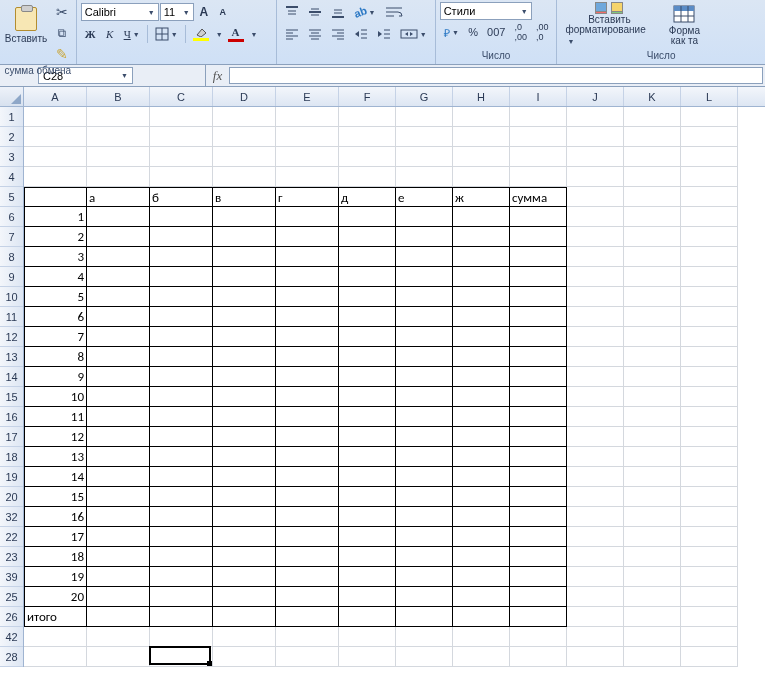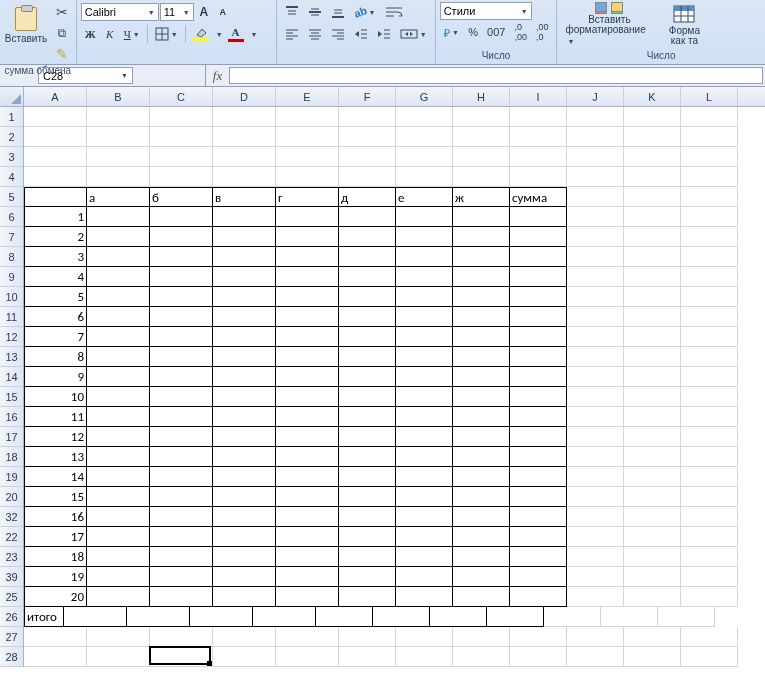--- a/index.html
+++ b/index.html
@@ -498,21 +498,21 @@
         <div class="rowhead">17</div>
         <div class="rowhead">18</div>
         <div class="rowhead">19</div>
         <div class="rowhead">20</div>
         <div class="rowhead">32</div>
         <div class="rowhead">22</div>
         <div class="rowhead">23</div>
         <div class="rowhead">39</div>
         <div class="rowhead">25</div>
         <div class="rowhead">26</div>
-        <div class="rowhead">27</div>
+        <div class="rowhead">42</div>
         <div class="rowhead">28</div>
       </div>
     <div class="cells" id="cells">
       <div class="cursor" id="cursor" style="left: 125px; top: 539px; width: 62px; height: 19px;"></div>
     <div class="cellrow">
           <div class="cell" style="width: 63px;"></div>
           <div class="cell" style="width: 63px;"></div>
           <div class="cell" style="width: 63px;"></div>
           <div class="cell" style="width: 63px;"></div>
           <div class="cell" style="width: 63px;"></div>
@@ -854,21 +854,21 @@
           <div class="cell bord" style="width: 63px;"></div>
           <div class="cell bord" style="width: 57px;"></div>
           <div class="cell bord" style="width: 57px;"></div>
           <div class="cell bord" style="width: 57px;"></div>
           <div class="cell bord" style="width: 57px;"></div>
           <div class="cell" style="width: 57px;"></div>
           <div class="cell" style="width: 57px;"></div>
           <div class="cell" style="width: 57px;"></div>
         </div>
         <div class="cellrow">
-          <div class="cell bord bord-left" style="width: 40px;">итого</div>
+          <div class="cell bord bord-left" style="width: 63px;">итого</div>
           <div class="cell bord" style="width: 63px;"></div>
           <div class="cell bord" style="width: 63px;"></div>
           <div class="cell bord" style="width: 63px;"></div>
           <div class="cell bord" style="width: 63px;"></div>
           <div class="cell bord" style="width: 57px;"></div>
           <div class="cell bord" style="width: 57px;"></div>
           <div class="cell bord" style="width: 57px;"></div>
           <div class="cell bord" style="width: 57px;"></div>
           <div class="cell" style="width: 57px;"></div>
           <div class="cell" style="width: 57px;"></div>

